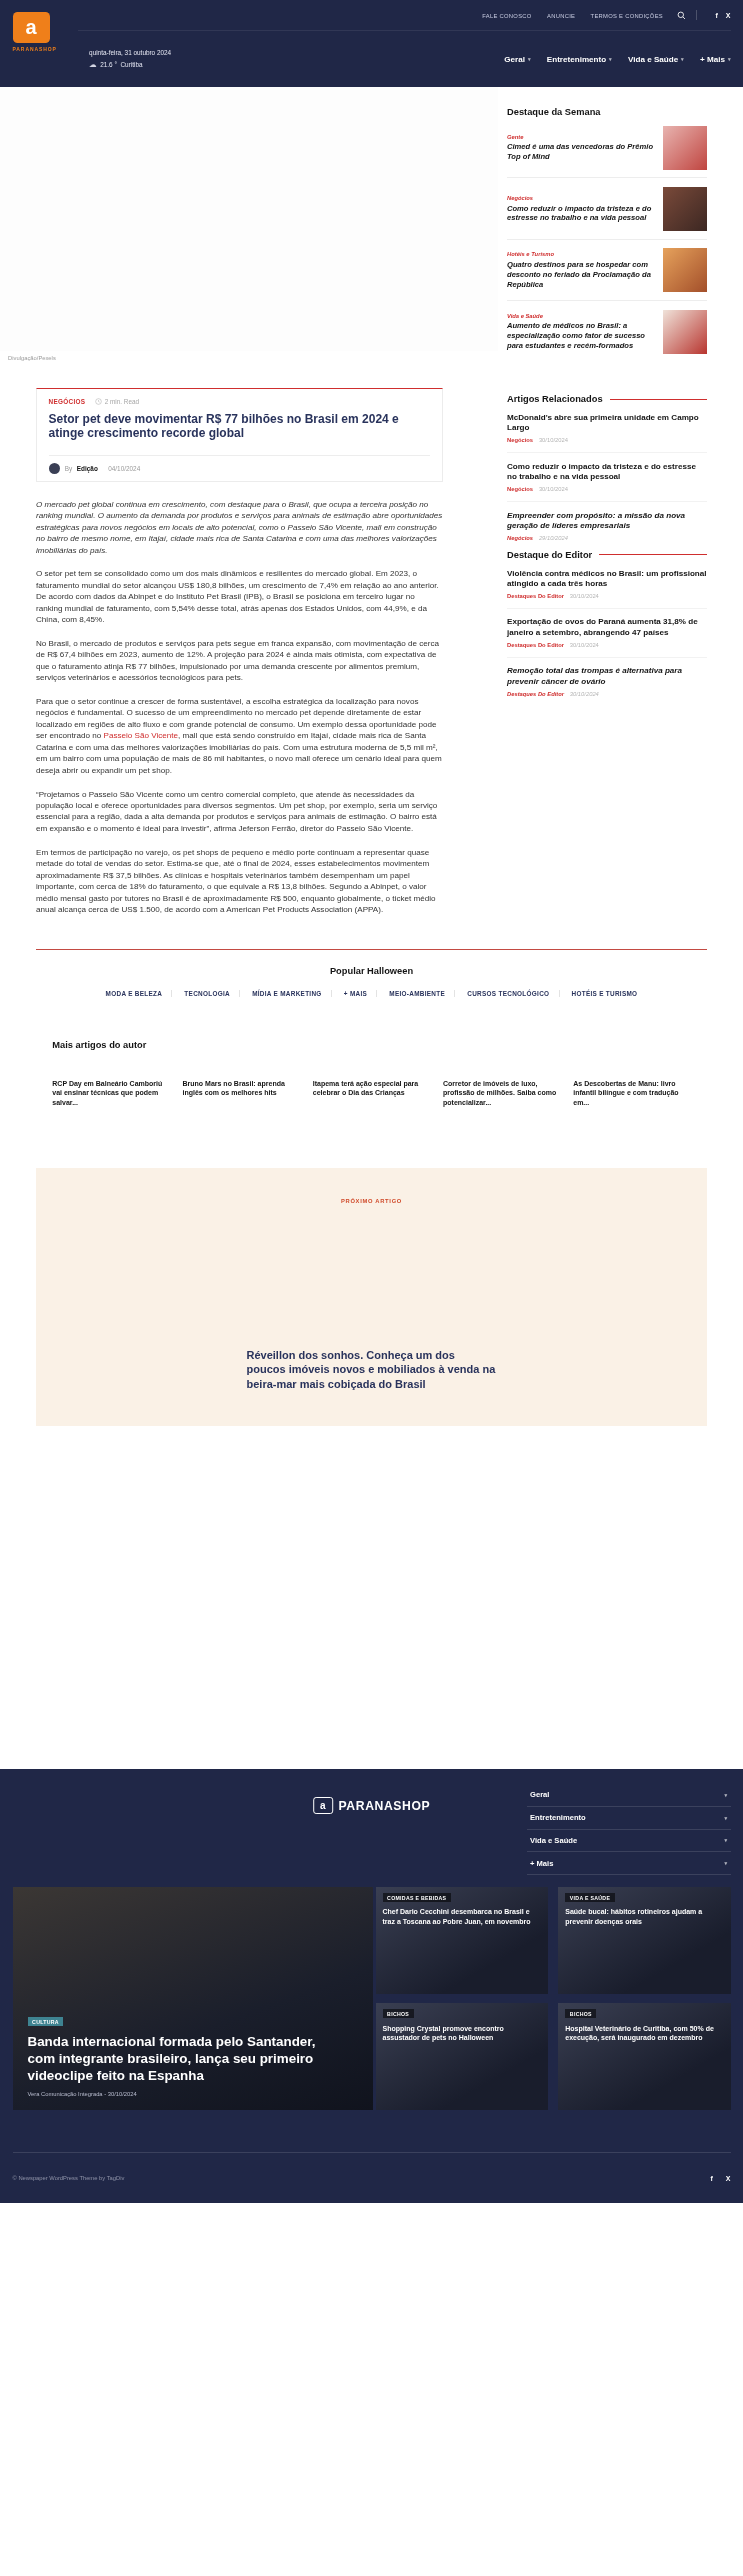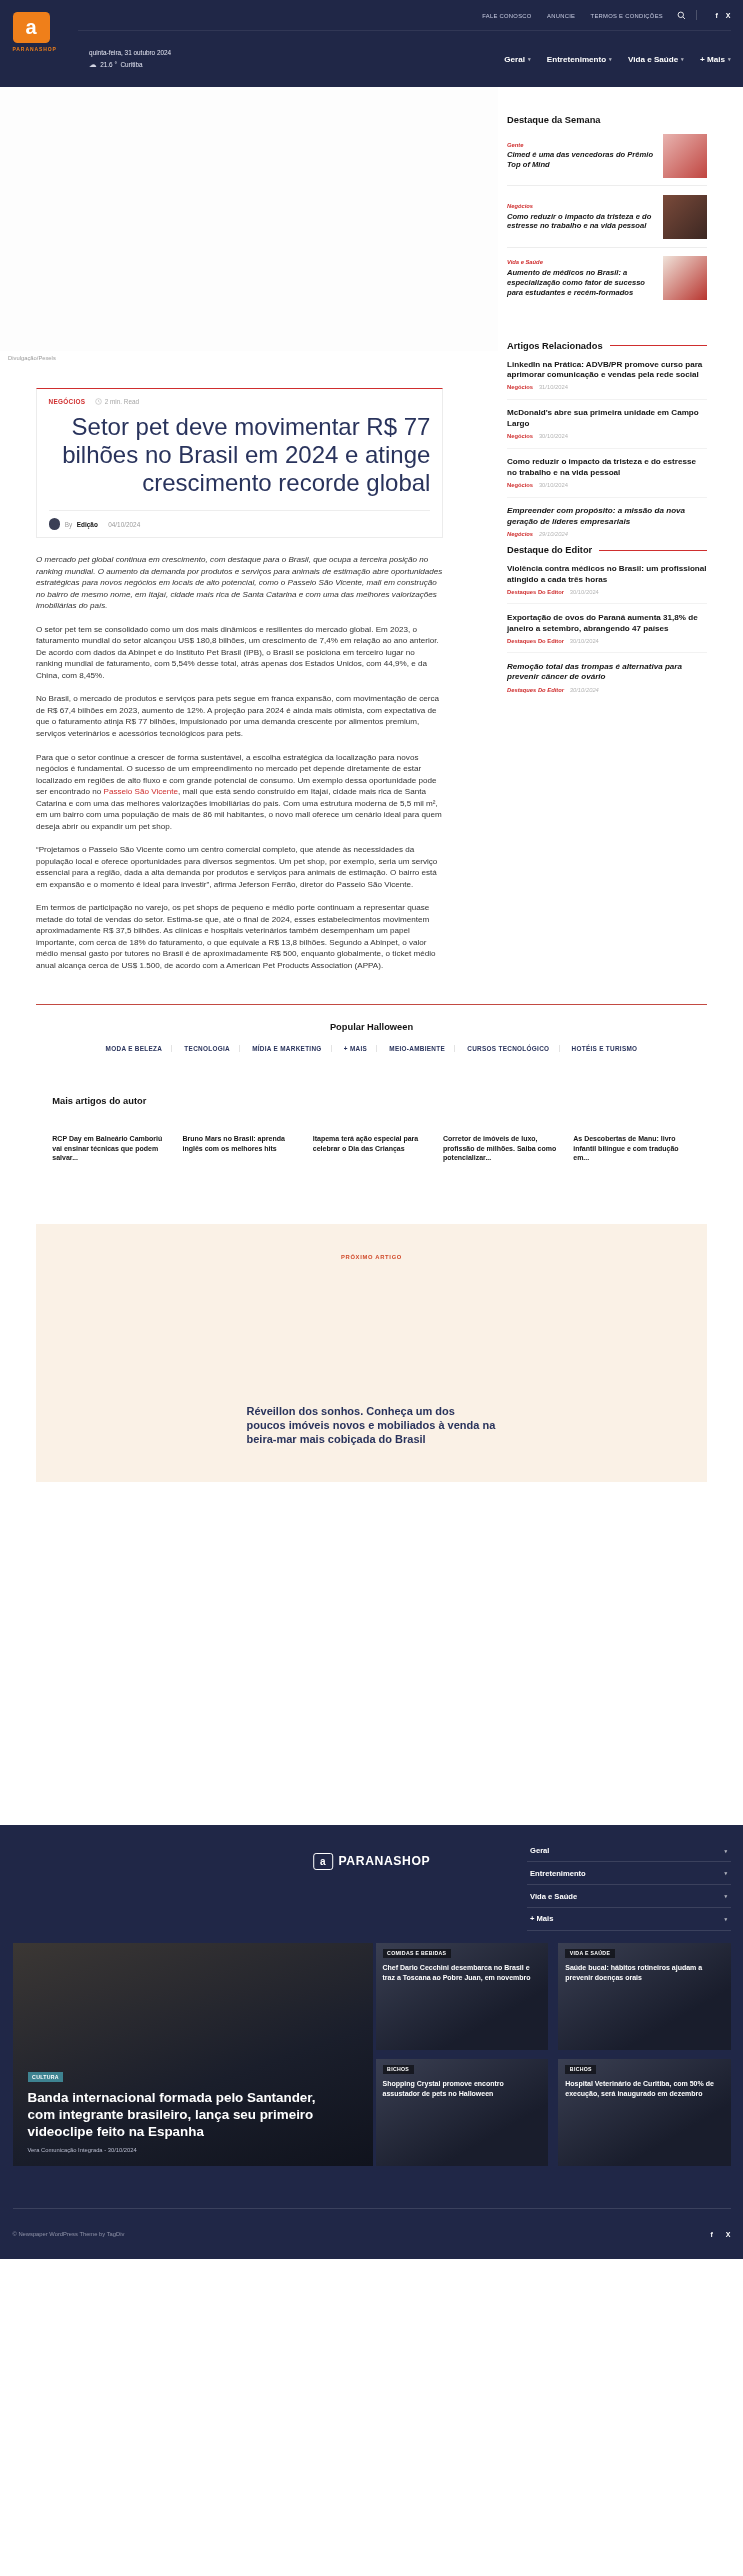--- a/index.html
+++ b/index.html
@@ -34,34 +34,34 @@
   .main-zone { width:671px; margin:0 auto; display:flex; }
   .left-col { width:407px; flex:none; }
   .hero { margin-left:-36px; width:498px; }
   .hero-img { height:264px; background:#fdfdfd; }
   .hero figcaption { font-size:5.8px; color:#9b9b9b; padding:3.5px 0 0 8.1px; }
 
   .art-head { margin-top:27px; border:0.6px solid #ececec; border-top:1.2px solid #cf2e2e; padding:9.3px 11.6px 7px; }
   .art-meta { display:flex; align-items:center; gap:9.3px; }
   .cat-link { color:#cf2e2e; font-size:6.4px; font-weight:bold; letter-spacing:0.3px; }
   .read-time { color:#a6a6a6; font-size:6.4px; display:inline-flex; align-items:center; gap:2.9px; }
-  h1.art-title { margin:8.1px 0 14px; font-size:24px; line-height:1.16; color:#29335c; font-weight:400;text-align:right; }
+  h1.art-title { margin:8.1px 0 14px; font-size:12px; line-height:1.16; color:#29335c; font-weight:700; }
   .byline { border-top:0.6px solid #ededed; padding-top:7px; display:flex; align-items:center; gap:4.6px; font-size:6.4px; }
   .avatar { width:11.6px; height:11.6px; border-radius:50%; background:#3a3f55; flex:none; }
   .by { color:#9a9a9a; }
   .author-name { color:#111; font-weight:bold; }
   .bdate { color:#9a9a9a; margin-left:5.8px; }
 
   .art-body { margin-top:16.3px; }
   .art-body p { font-size:8.1px; line-height:1.42; color:#333; margin-bottom:12.2px; }
   .art-body p.lead { font-style:italic; }
   .inline-link { color:#cf2e2e; }
 
   
-  .sidebar { width:200px; margin-left:auto; padding-top:28px; }
+  .sidebar { width:200px; margin-left:auto; padding-top:20px; }
   .widget-title { font-size:9.3px; font-weight:800; color:#151515; }
   .lined { display:flex; align-items:center; gap:7px; }
   .lined .line { flex:1; height:1.2px; background:#cf2e2e; }
   .wk-item { display:flex; gap:8.1px; padding:8.7px 0 7.6px; border-bottom:0.6px solid #ededed; align-items:center;font-style:italic; }
   .wk-item:last-child { border-bottom:none; }
   .wk-text { flex:1; }
   .wk-cat { display:block; color:#cf2e2e; font-size:5.8px; font-weight:bold; margin-bottom:2.9px; }
   .wk-title { font-size:7.6px; font-weight:bold; color:#151515; line-height:1.28; display:block; }
   .wk-thumb { width:44px; height:44px; flex:none; }
   .t0 { background:linear-gradient(135deg,#e8b4b0,#c04540); }
@@ -241,37 +241,40 @@
       </div>
       <div class="wk-item">
         <div class="wk-text">
             <a class="wk-cat">Negócios</a>
             <a class="wk-title">Como reduzir o impacto da tristeza e do estresse no trabalho e na vida pessoal</a>
           </div>
         <a class="wk-thumb t1"></a>
       </div>
       <div class="wk-item">
         <div class="wk-text">
+            <a class="wk-cat">Hotéis e Turismo</a>
+            <a class="wk-title">Quatro destinos para se hospedar com desconto no feriado da Proclamação da República</a>
+          </div>
+        <a class="wk-thumb t2"></a>
+      </div>
+      <div class="wk-item">
+        <div class="wk-text">
             <a class="wk-cat">Vida e Saúde</a>
             <a class="wk-title">Aumento de médicos no Brasil: a especialização como fator de sucesso para estudantes e recém-formados</a>
           </div>
         <a class="wk-thumb t3"></a>
       </div>
     </section>
 
     <section class="widget related">
       <h3 class="widget-title lined">
           <span>Artigos Relacionados</span>
           <span class="line"></span>
         </h3>
       <a class="rel-hero"></a>
-      <div class="rel-item">
-        <a class="rel-title">LinkedIn na Prática: ADVB/PR promove curso para aprimorar comunicação e vendas pela rede social</a>
-        <div class="rel-meta"><a class="rel-cat">Negócios</a><span class="rel-date">31/10/2024</span></div>
-      </div>
       <div class="rel-item">
         <a class="rel-title">McDonald's abre sua primeira unidade em Campo Largo</a>
         <div class="rel-meta"><a class="rel-cat">Negócios</a><span class="rel-date">30/10/2024</span></div>
       </div>
       <div class="rel-item">
         <a class="rel-title">Como reduzir o impacto da tristeza e do estresse no trabalho e na vida pessoal</a>
         <div class="rel-meta"><a class="rel-cat">Negócios</a><span class="rel-date">30/10/2024</span></div>
       </div>
       <div class="rel-item">
         <a class="rel-title">Empreender com propósito: a missão da nova geração de líderes empresariais</a>

